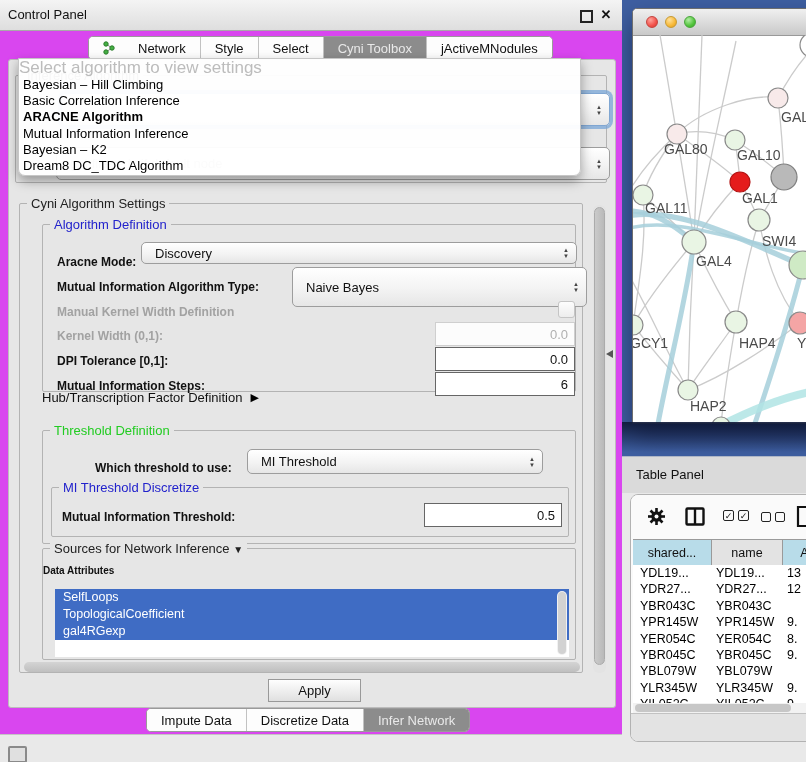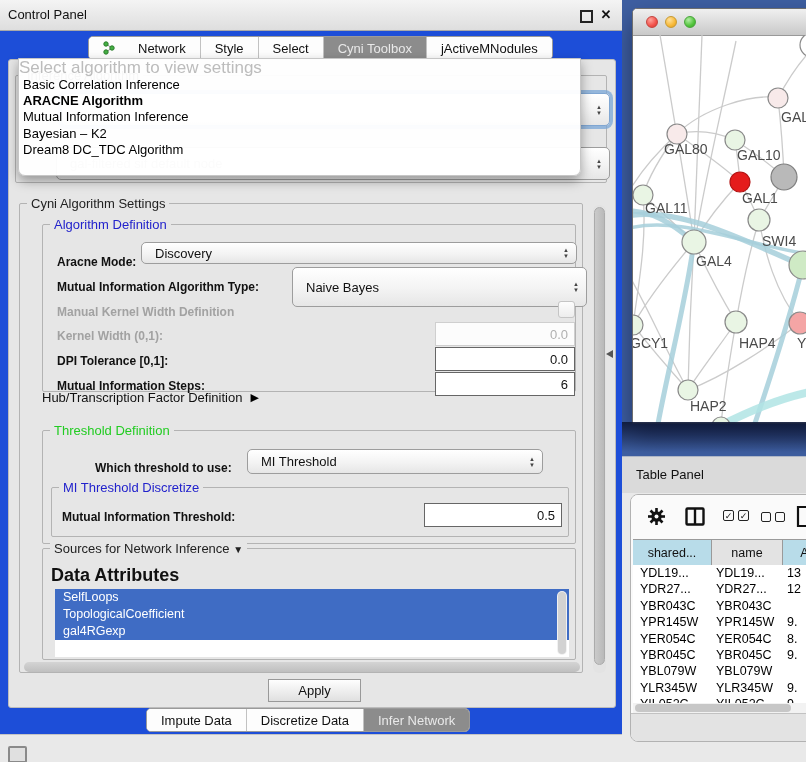--- a/index.html
+++ b/index.html
@@ -1,19 +1,19 @@
 <!DOCTYPE html>
 <html><head>
 <meta charset="utf-8">
 <style>
   html,body{margin:0;padding:0;}
   .root{position:relative;width:806px;height:762px;overflow:hidden;background:#e9e9e9;
         font-family:"Liberation Sans",sans-serif;color:#1a1a1a;}
   
-  .cp{position:absolute;left:0;top:0;width:622px;height:734px;background:#1d4ed8;
+  .cp{position:absolute;left:0;top:0;width:622px;height:734px;background:#d946ef;
       border-right:2px solid #0f172a;border-bottom:1px solid #c4c4c4;}
   .cp-tb{position:absolute;left:0;top:0;width:100%;height:30px;
          background:linear-gradient(#f4f4f4,#dedede);border-bottom:1px solid #a9a9a9;}
   .cp-title{position:absolute;left:8px;top:0;line-height:30px;font-size:13px;color:#111;}
   .winbtn{position:absolute;top:7px;width:16px;height:16px;text-align:center;line-height:16px;
           font-size:13px;font-weight:bold;color:#111;cursor:default;}
   .winbtn.float{right:28px;}
   .winbtn.float i{display:block;width:9px;height:9px;margin:3px auto;border:2px solid #222;}
   .winbtn.close{right:8px;}
   
@@ -174,20 +174,21 @@
       <div class="combo ghost-comboB">
         <span class="ctext dim">gal-filtered sif default node</span>
         <span class="cspin">
           <span>▲</span>
             <span>▼</span>
         </span>
       </div>
 
       <div class="popup">
         <div class="prompt">Select algorithm to view settings</div>
+        <div class="pitem">Bayesian – Hill Climbing</div>
         <div class="pitem">Basic Correlation Inference</div>
         <div class="pitem bold">ARACNE Algorithm</div>
         <div class="pitem">Mutual Information Inference</div>
         <div class="pitem">Bayesian – K2</div>
         <div class="pitem">Dream8 DC_TDC Algorithm</div>
       </div>
 
       <div class="tb group">
         <span class="tbl">Cyni Algorithm Settings</span>
 
@@ -239,21 +240,21 @@
             <span class="blab" style="left:10px;top:22px;">Mutual Information Threshold:</span>
             <input class="field" style="left: 372px; top: 15px; width: 138px; height: 24px;" readonly="" value="0.5">
           </div>
         </div>
 
         <div class="tb subSrc">
           <span class="tbl">
             <span>Sources for Network Inference</span>
             <span style="font-size:10px;">▼</span>
           </span>
-          <span class="blab" style="left:8px;top:16px;font-size:18px;">Data Attributes</span>
+          <span class="blab" style="left:0;top:16px;font-size:10px;">Data Attributes</span>
           <div class="attrlist">
             <div class="aitem">SelfLoops</div>
             <div class="aitem">TopologicalCoefficient</div>
             <div class="aitem">gal4RGexp</div>
             <div class="alist-vscroll">
                 <div class="thumb"></div>
               </div>
           </div>
         </div>
 

